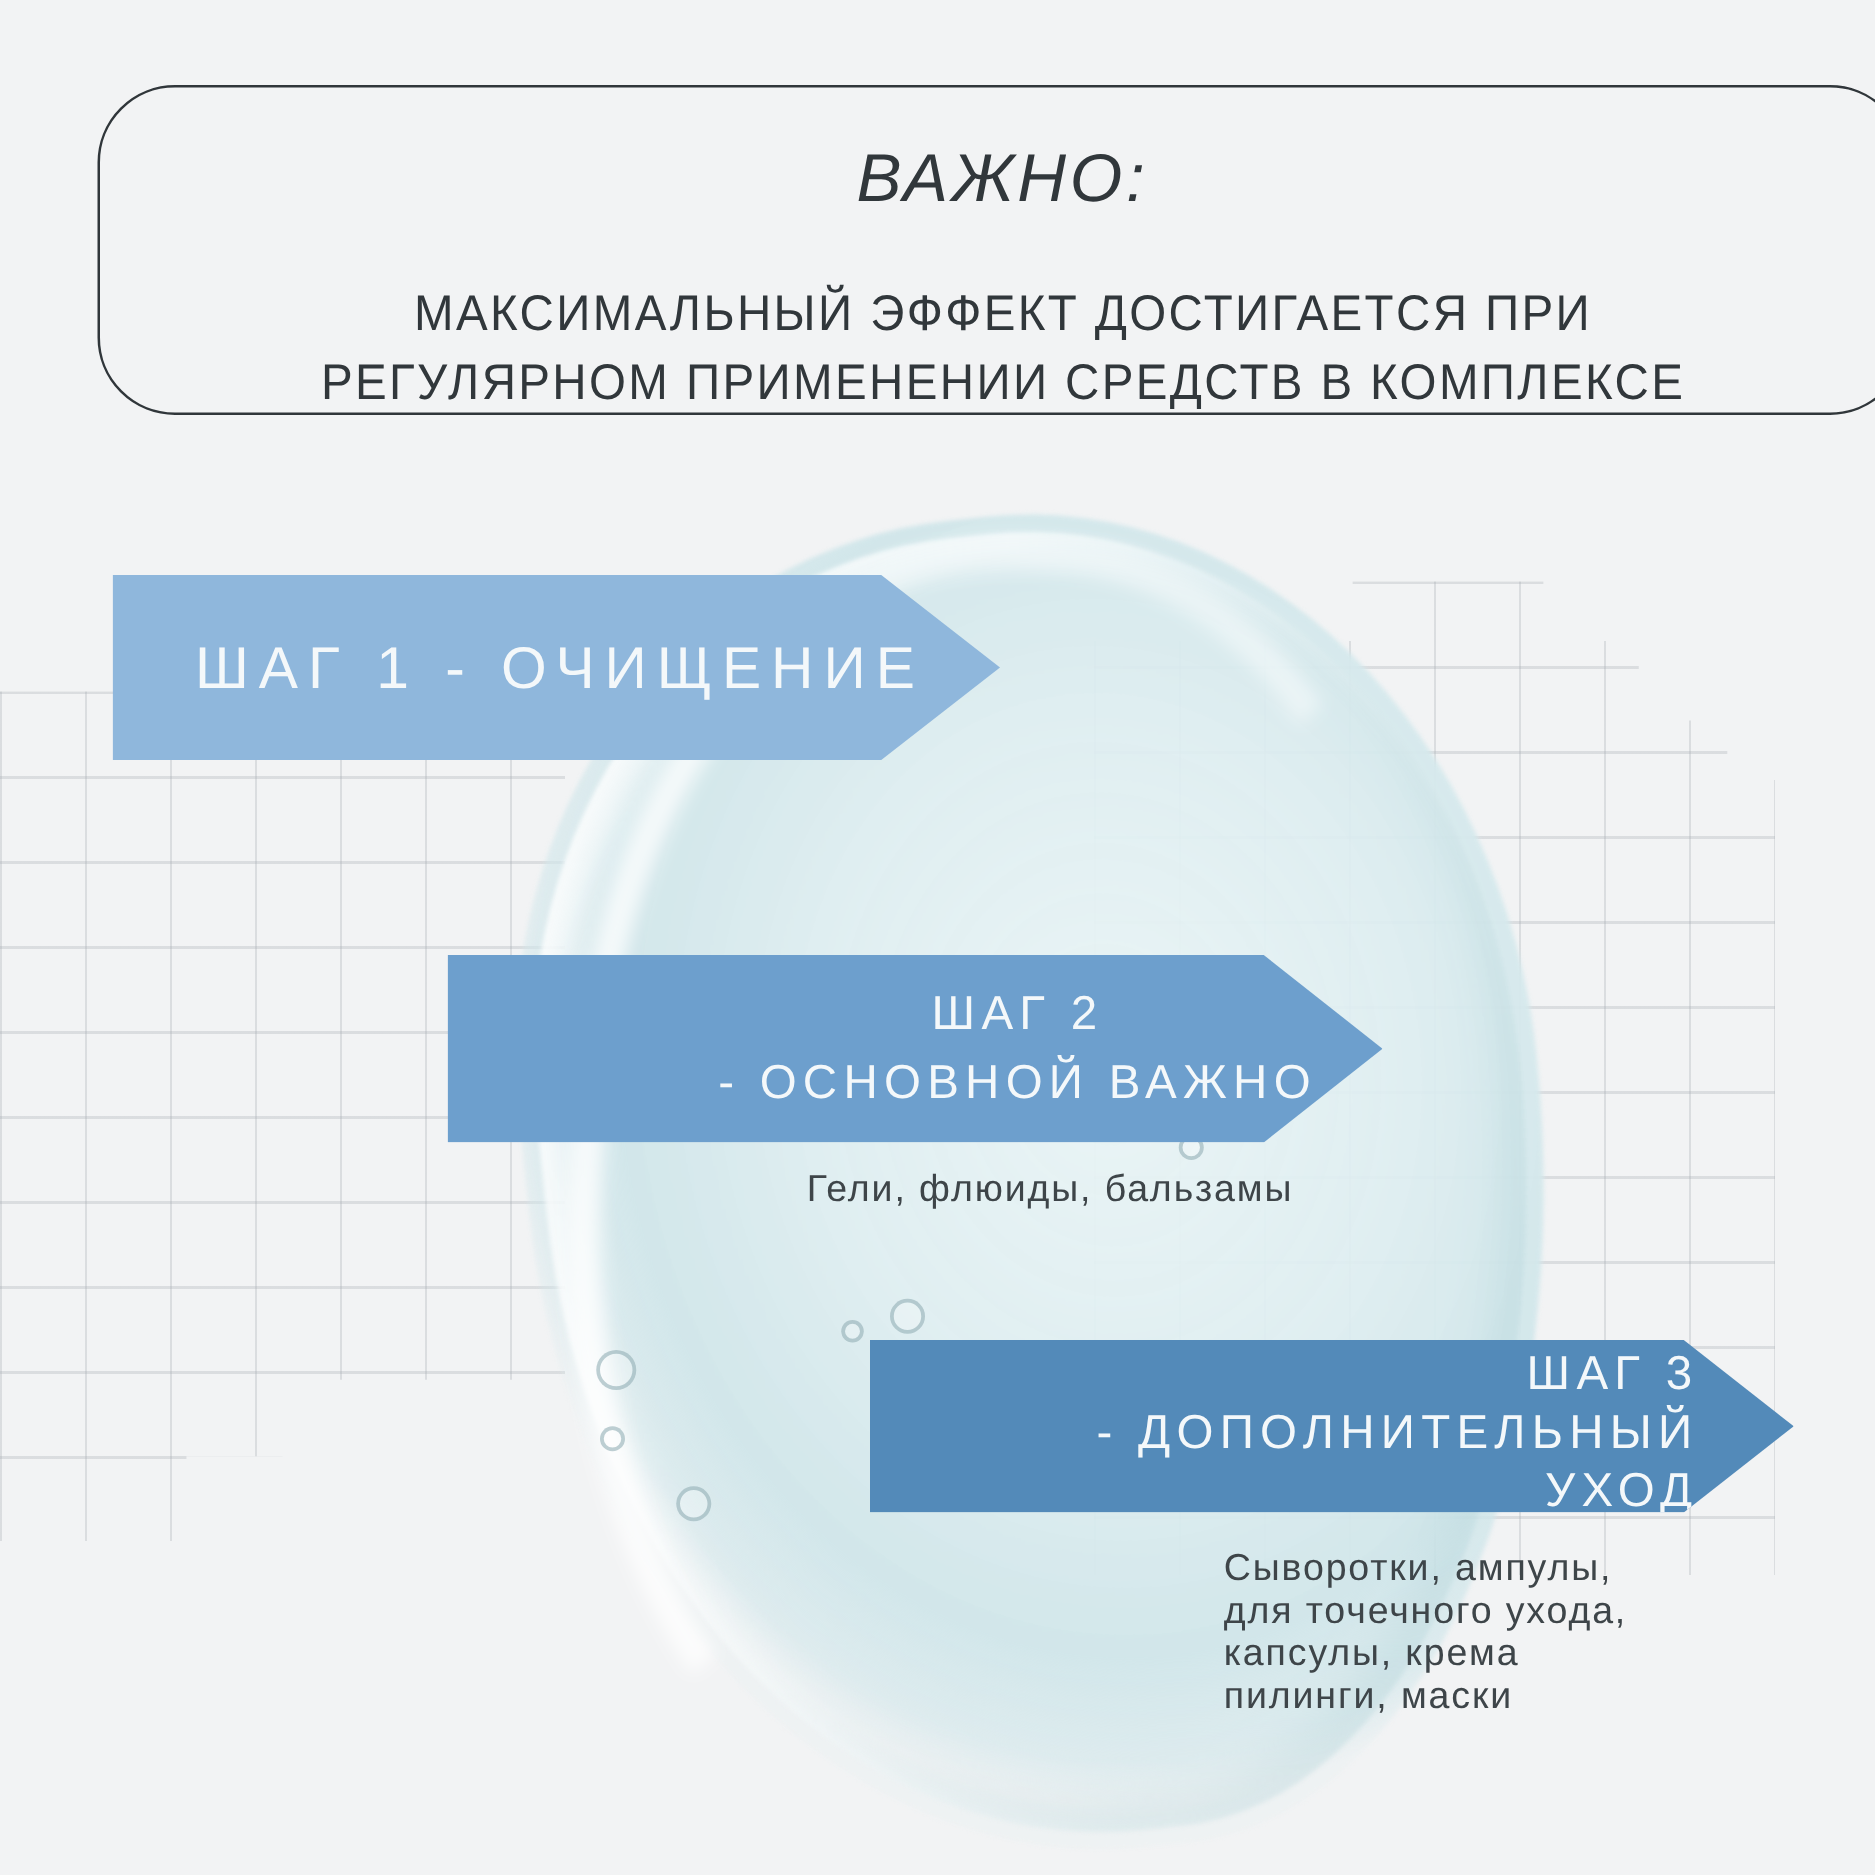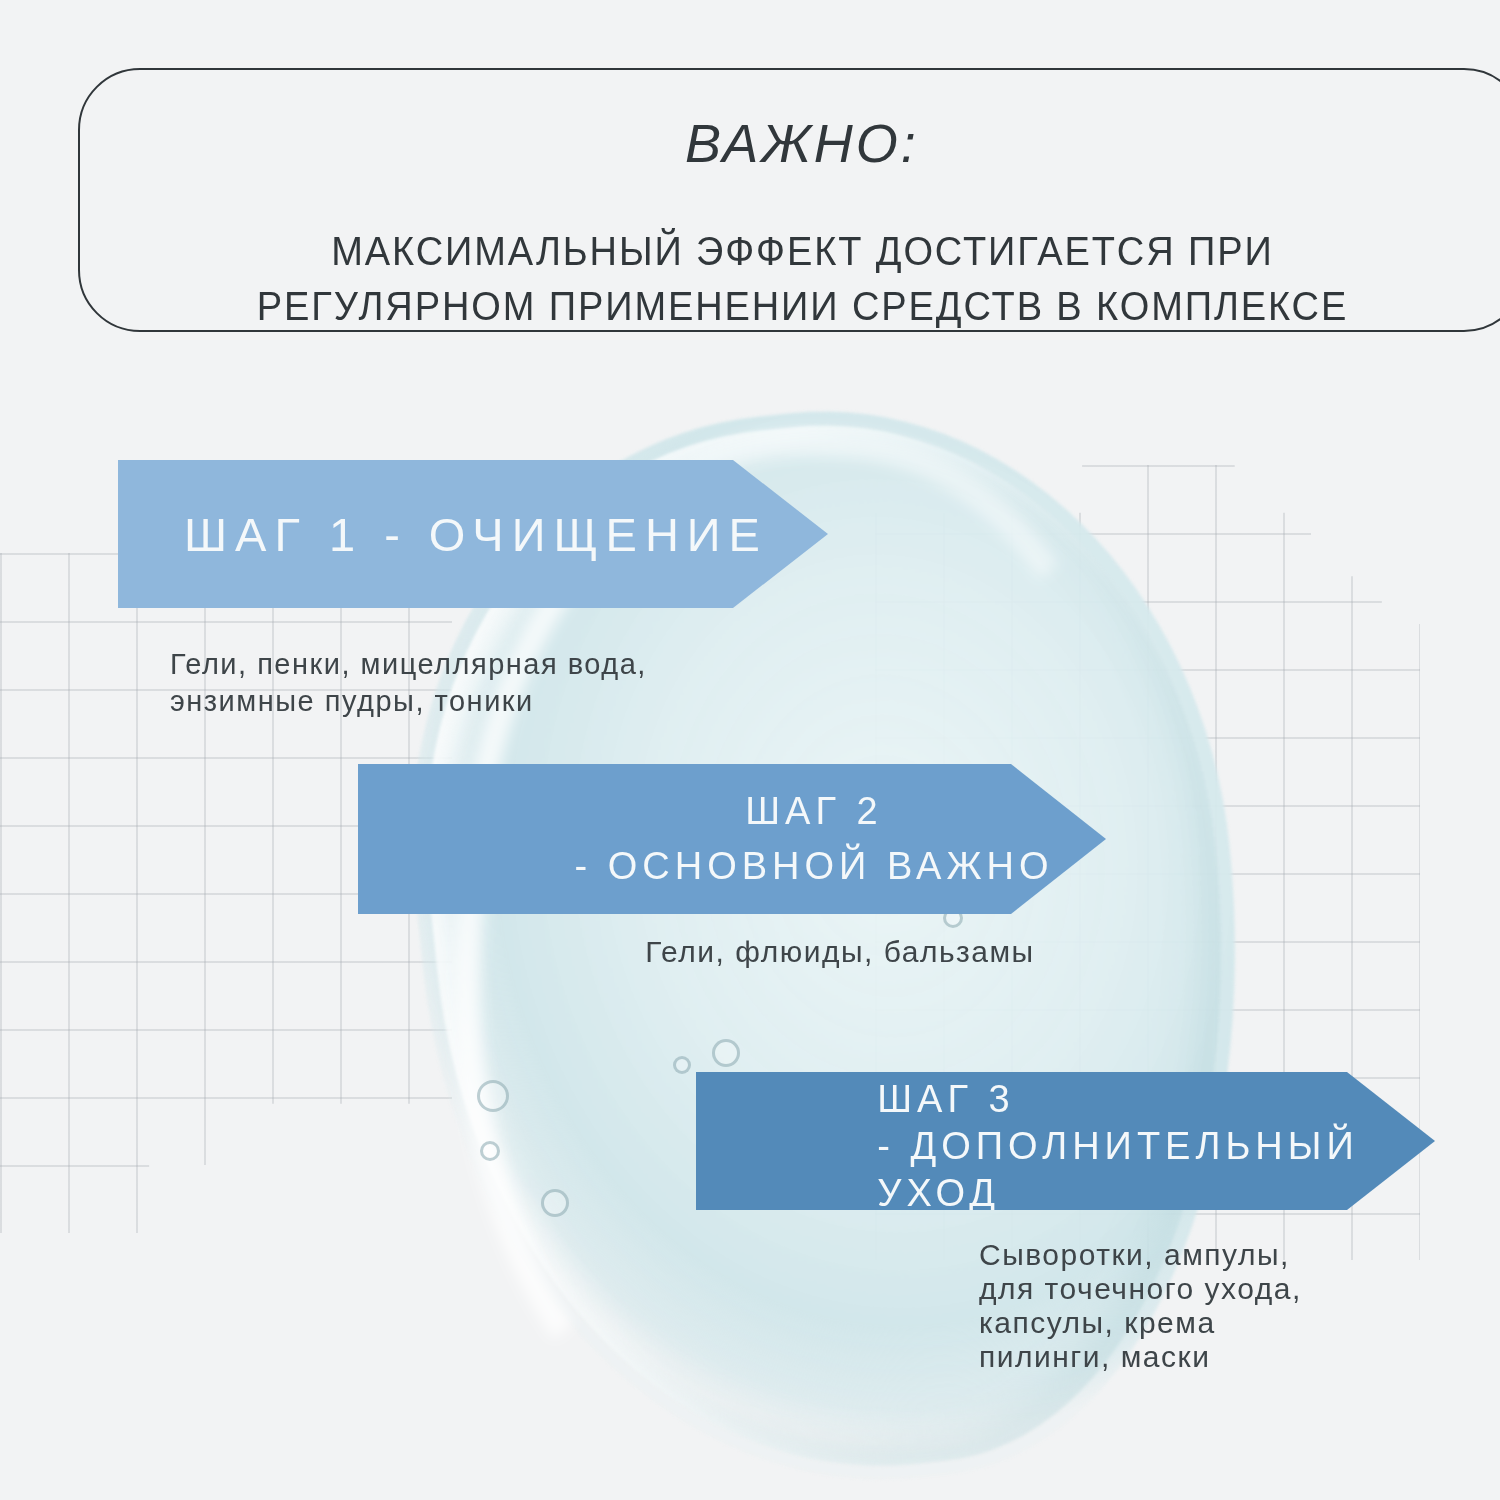--- a/index.html
+++ b/index.html
@@ -67,36 +67,36 @@
   }
   .important-body{
     margin-top:50px;font-size:40px;line-height:55px;letter-spacing:2px;
     text-align:center;color:#31373b;transform:scaleX(0.95);white-space:nowrap;
   }
   
   .banner{
     position:absolute;z-index:3;
     clip-path:polygon(0 0,calc(100% - 95px) 0,100% 50%,calc(100% - 95px) 100%,0 100%);
   }
-  .banner-1{left:90px;top:460px;width:710px;height:148px;margin-left:28px;}
+  .banner-1{left:90px;top:460px;width:710px;height:148px;}
   .banner-2{left:358px;top:764px;width:748px;height:150px;}
   .banner-3{left:696px;top:1072px;width:739px;height:138px;
     clip-path:polygon(0 0,calc(100% - 88px) 0,100% 50%,calc(100% - 88px) 100%,0 100%);}
   .banner-title{color:#f4f8fa;white-space:nowrap;}
   .banner-1 .banner-title{
     position:absolute;left:66px;top:50%;transform:translateY(-50%);
     font-size:47px;letter-spacing:8px;
   }
   .banner-2 .banner-title{
     position:absolute;left:456px;top:50%;transform:translate(-50%,-50%);
     text-align:center;font-size:38px;letter-spacing:5px;line-height:55px;
   }
   .banner-3 .banner-title{
     position:absolute;left:422px;top:50%;transform:translate(-50%,-46%);
-    text-align:left;font-size:38px;letter-spacing:5px;line-height:47px;
+    text-align:right;font-size:38px;letter-spacing:5px;line-height:47px;
   }
   
   .desc{position:absolute;z-index:3;color:#3e4549;}
   .desc-1{left:170px;top:646px;font-size:29px;line-height:37px;letter-spacing:1.5px;}
   .desc-2{left:840px;top:952px;transform:translate(-50%,-50%);
     font-size:30px;letter-spacing:1.5px;white-space:nowrap;}
   .desc-3{left:961px;top:1238px;font-size:30px;line-height:34px;letter-spacing:1.5px;margin-left:18px;}
 </style>
 </head>
 <body>
@@ -128,24 +128,20 @@
       <div>МАКСИМАЛЬНЫЙ ЭФФЕКТ ДОСТИГАЕТСЯ ПРИ</div>
       <div>РЕГУЛЯРНОМ ПРИМЕНЕНИИ СРЕДСТВ В КОМПЛЕКСЕ</div>
     </div>
   </div>
 
   <div class="banner banner-1" style="background: rgb(143, 183, 220);">
     <div class="banner-title">
       <div>ШАГ 1 - ОЧИЩЕНИЕ</div>
     </div>
   </div>
-  <div class="desc desc-1">
-    <div>Гели, пенки, мицеллярная вода,</div>
-    <div>энзимные пудры, тоники</div>
-  </div>
 
   <div class="banner banner-2" style="background: rgb(109, 159, 205);">
     <div class="banner-title">
       <div>ШАГ 2</div>
       <div>- ОСНОВНОЙ ВАЖНО</div>
     </div>
   </div>
   <div class="desc desc-2">
     <div>Гели, флюиды, бальзамы</div>
   </div>

